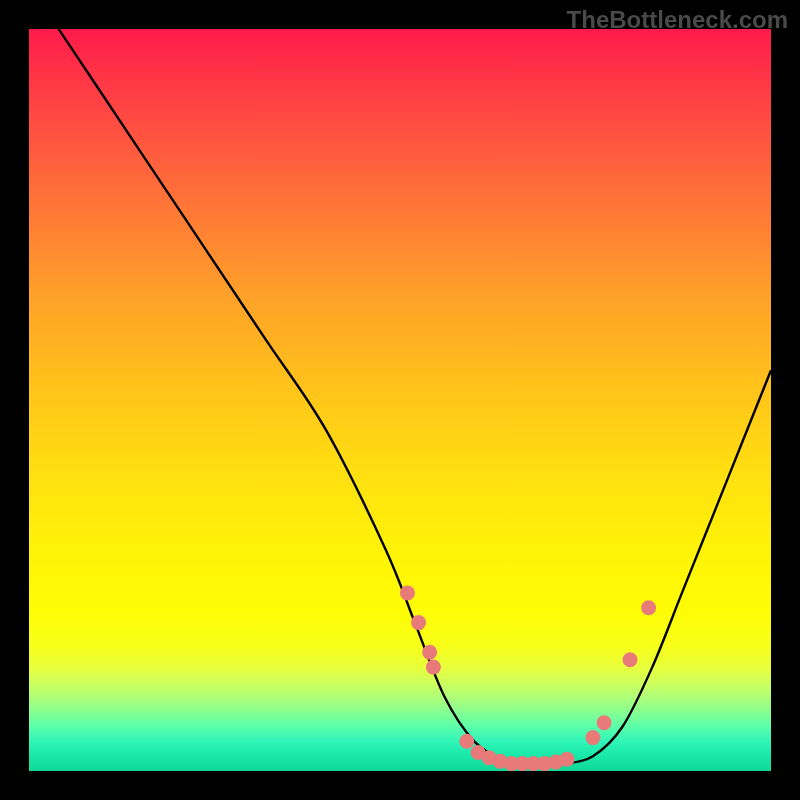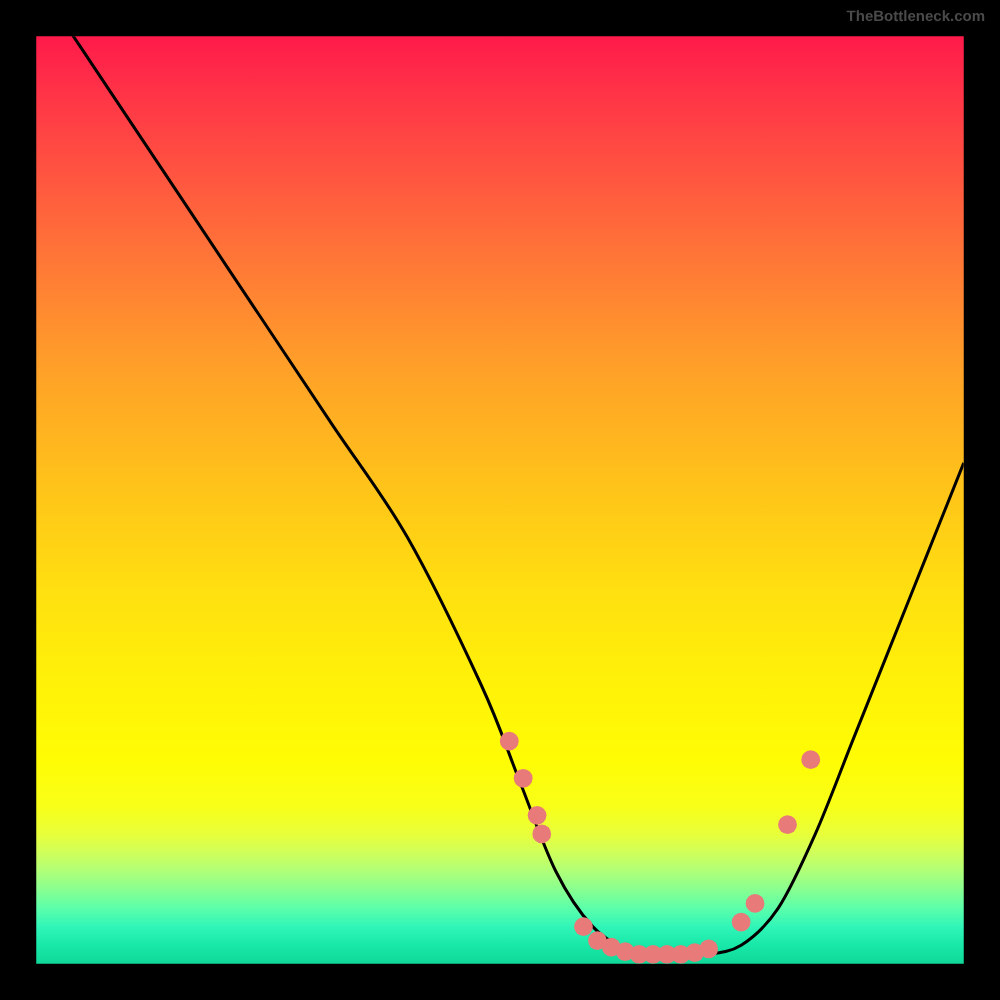--- a/index.html
+++ b/index.html
@@ -15,21 +15,21 @@
     position: relative;
     width: 800px;
     height: 800px;
     background: #000;
   }
   .watermark {
     position: absolute;
     top: 6px;
     right: 12px;
     color: #4a4a4a;
-    font-size: 12px;
+    font-size: 24px;
     font-weight: bold;
     z-index: 10;
     margin-left: 45px;
   }
   .plot-area {
     position: absolute;
     left: 29px;
     top: 29px;
     width: 742px;
     height: 742px;

